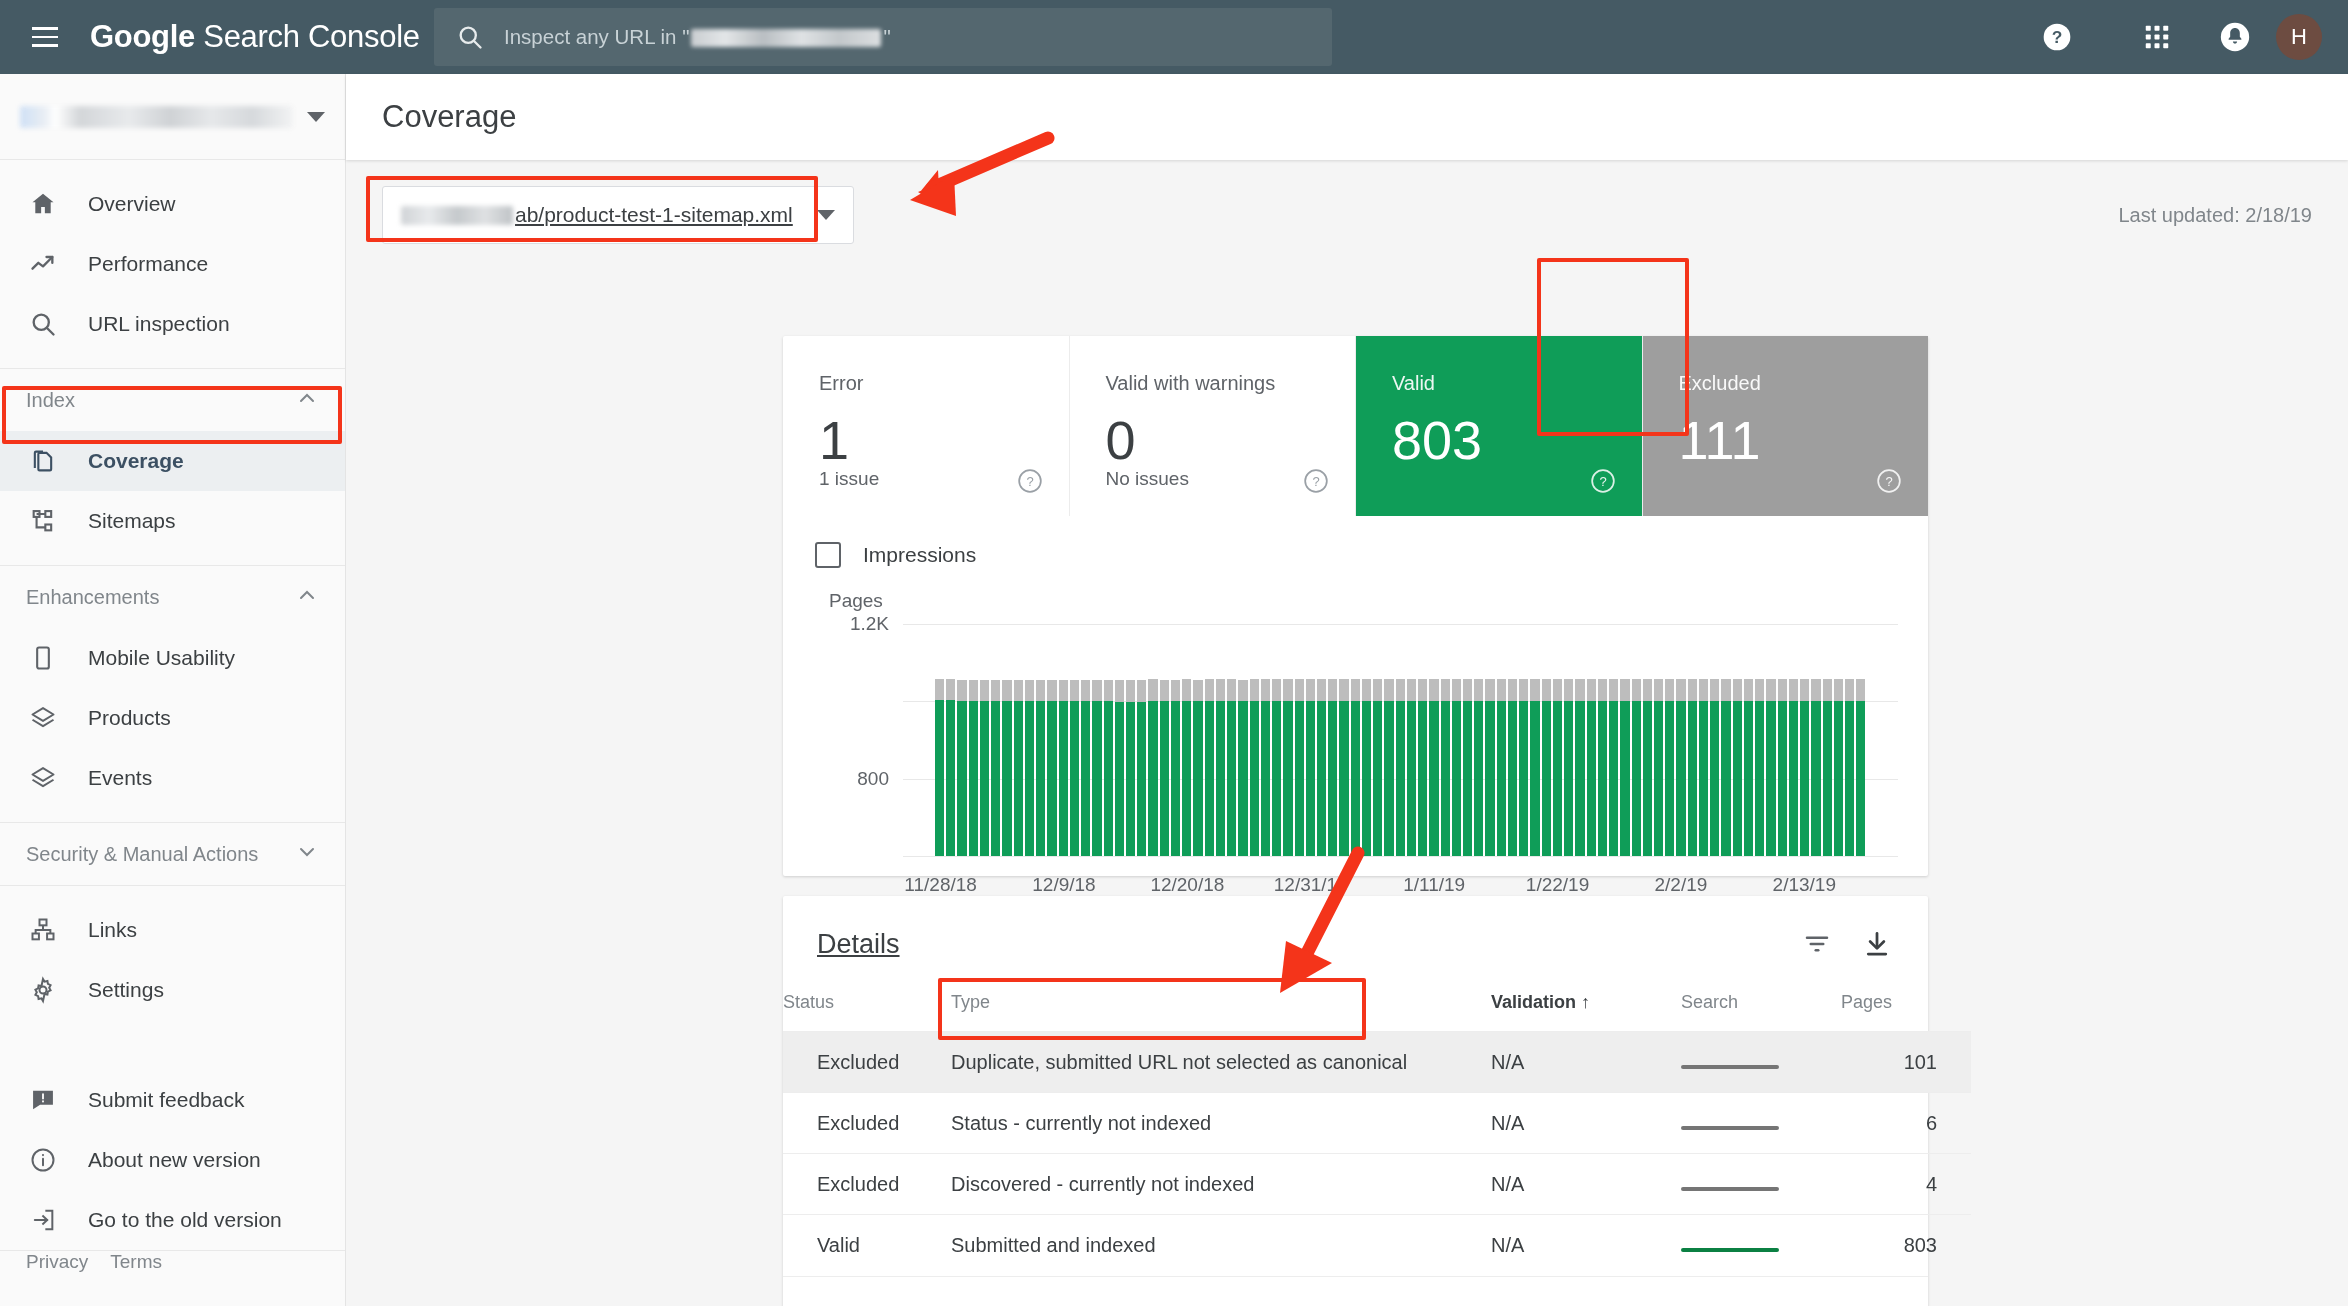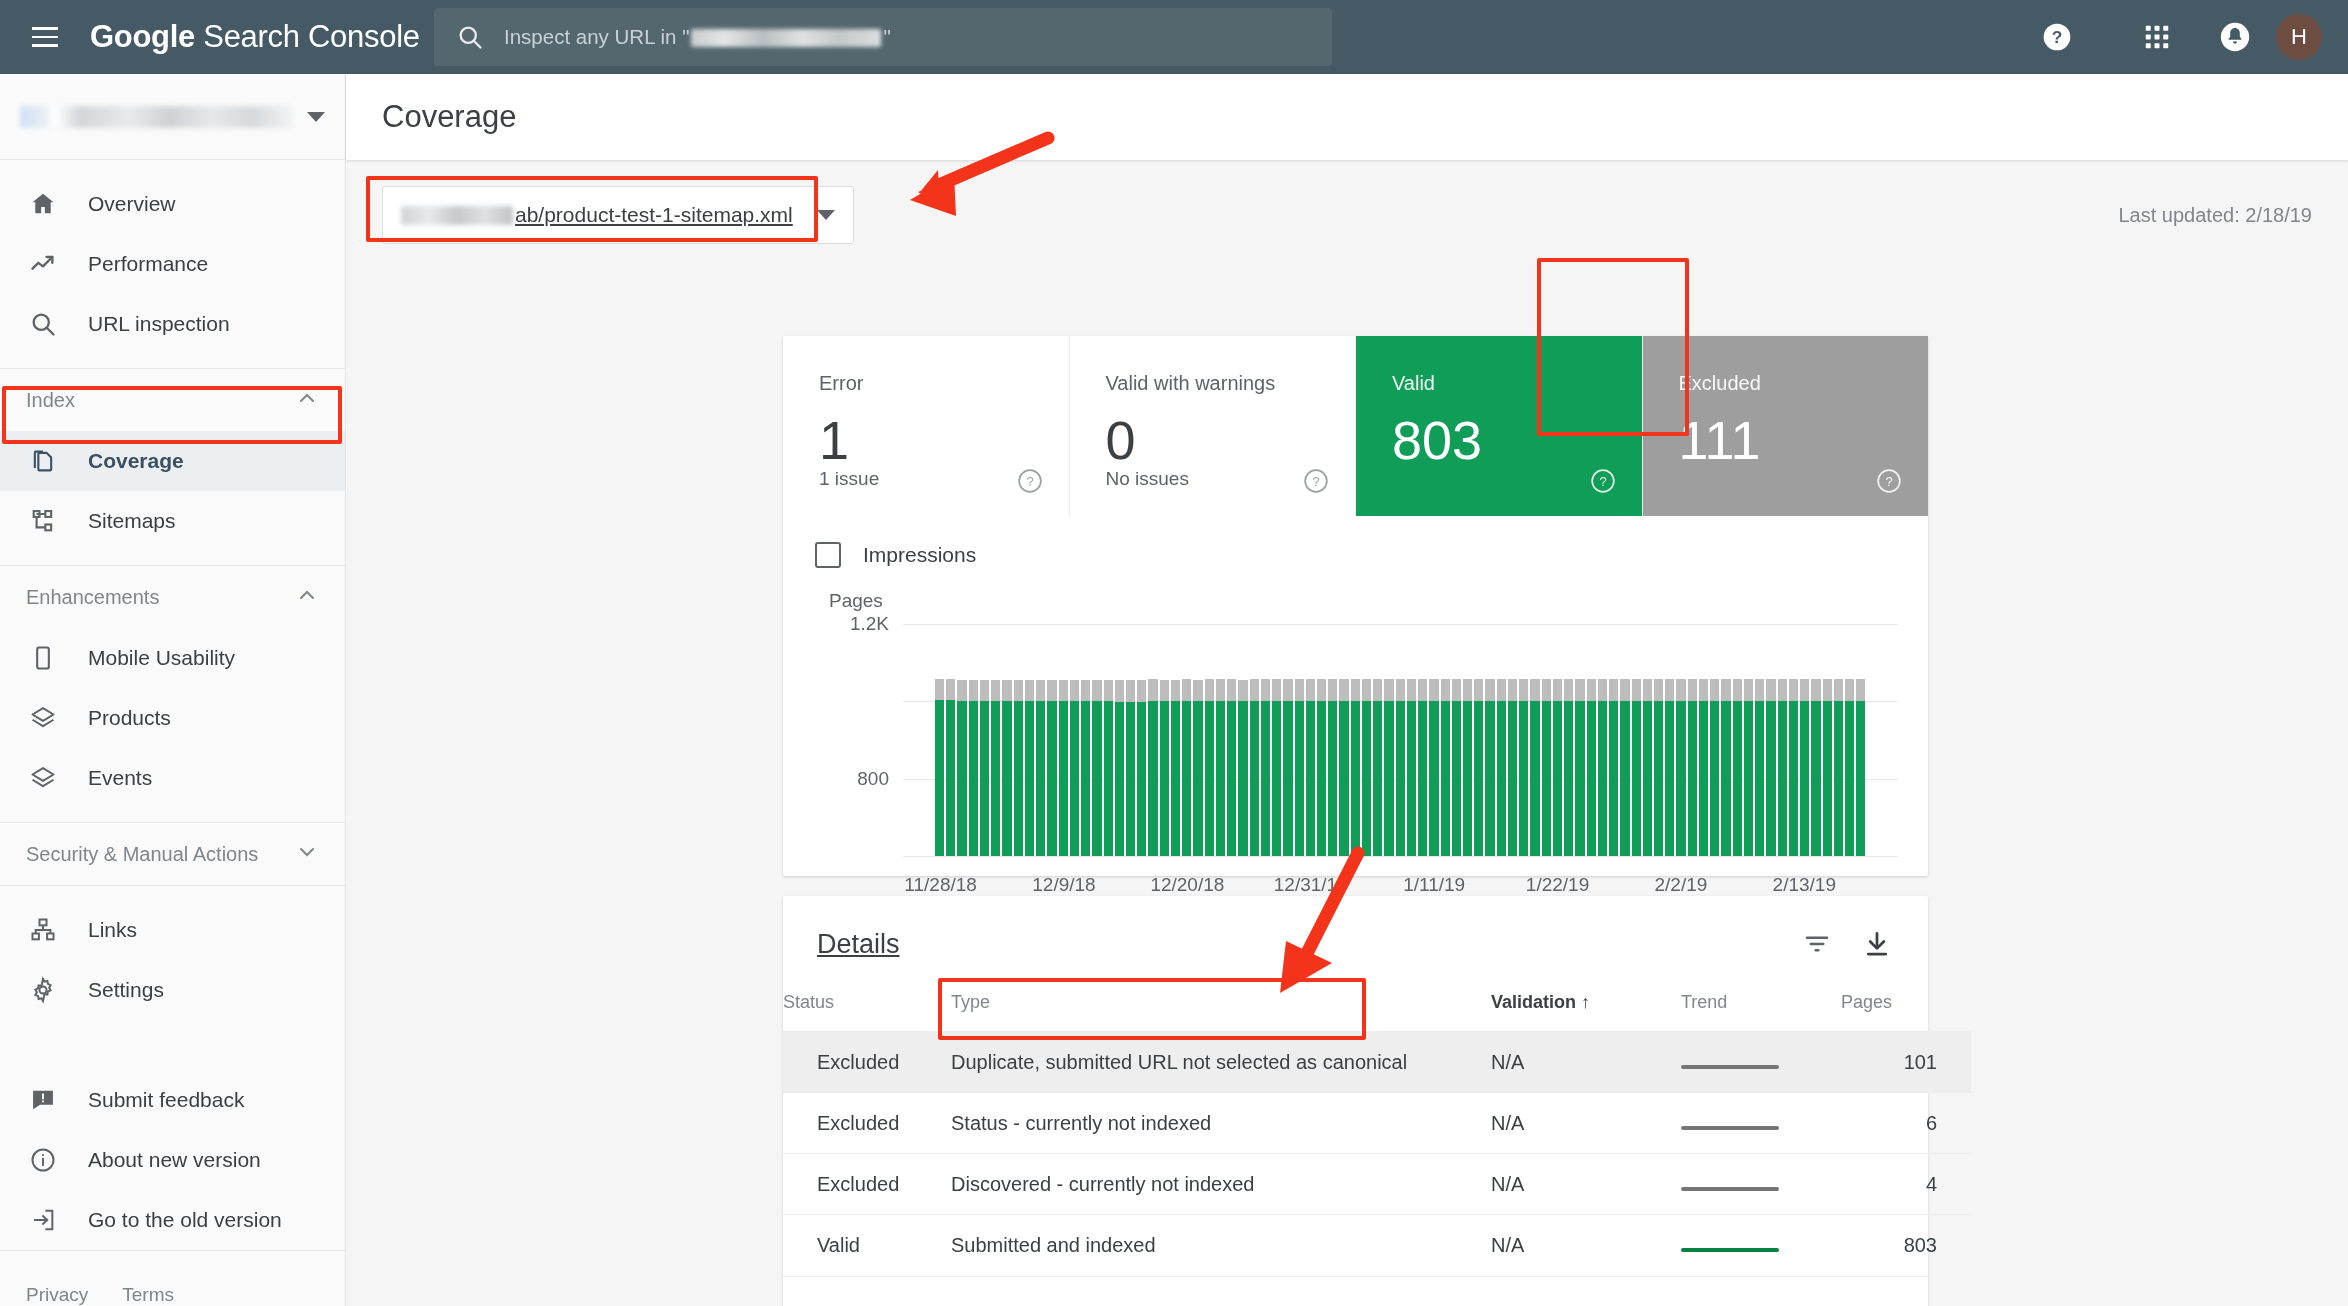--- a/index.html
+++ b/index.html
@@ -68,21 +68,21 @@
   .nav-item.selected { background: #eceff1; }
   .nav-item.selected .lbl { color: #3c5063; font-weight: 700; }
   .sect-head {
     height: 62px; display: flex; align-items: center; padding: 0 26px;
     font-size: 20px; color: #80868b; cursor: pointer;
   }
   .sect-head .chev { margin-left: auto; }
   .foot-links { position: absolute; left: 0; bottom: 56px; width: 100%; }
   .privacy-row {
     position: absolute; left: 0; bottom: 0; width: 100%; height: 56px;
-    border-top: 1px solid #e8e8e8; display: flex; align-items: flex-end; padding-left: 26px; gap: 34px;
+    border-top: 1px solid #e8e8e8; display: flex; align-items: flex-start; padding-left: 26px; gap: 22px;
   }
   .privacy-row a { color: #80868b; font-size: 19px; text-decoration: none; cursor: pointer; }
 
   
   .main { position: absolute; left: 346px; top: 74px; width: 2002px; height: 1232px; background: #f5f5f5; }
   .page-head {
     height: 86px; background: #fff; display: flex; align-items: center;
     padding-left: 36px; box-shadow: 0 1px 3px rgba(0,0,0,.13);
   }
   .page-title { font-size: 31px; color: #3c4043; }
@@ -846,21 +846,21 @@
 
       <table class="details">
         <thead>
           <tr>
             <th class="c-status">Status</th>
             <th class="c-type">Type</th>
             <th class="c-val sorted">
               <span>Validation</span>
               <span>↑</span>
             </th>
-            <th class="c-trend">Trend</th>
+            <th class="c-trend">Search</th>
             <th class="c-pages">Pages</th>
           </tr>
         </thead>
         <tbody id="details-body">
             <tr class="hl">
               <td class="c-status st-excluded">Excluded</td>
               <td class="c-type">Duplicate, submitted URL not selected as canonical</td>
               <td class="c-val val-na">N/A</td>
               <td class="c-trend"><span class="spark" style="background: rgb(117, 117, 117);"></span></td>
               <td class="c-pages">101</td>

